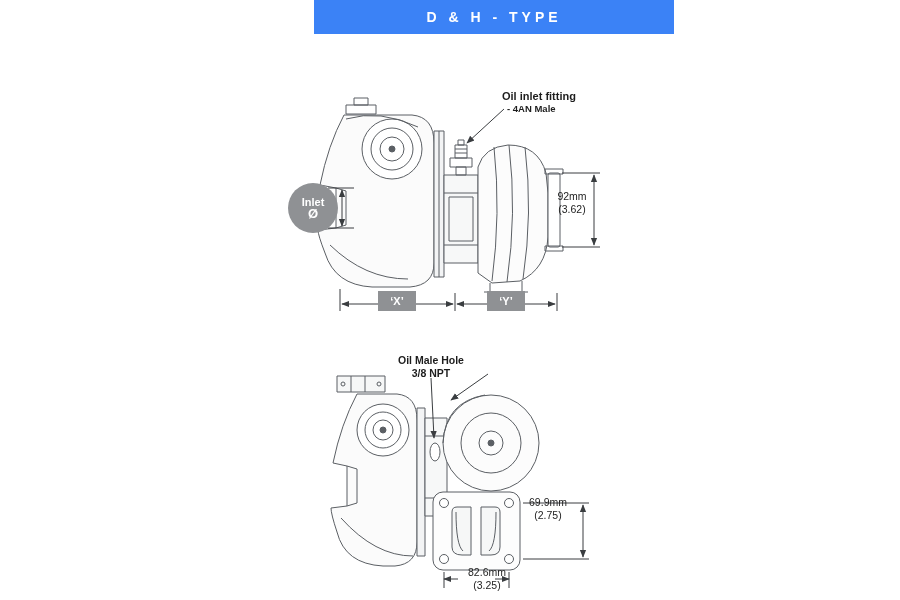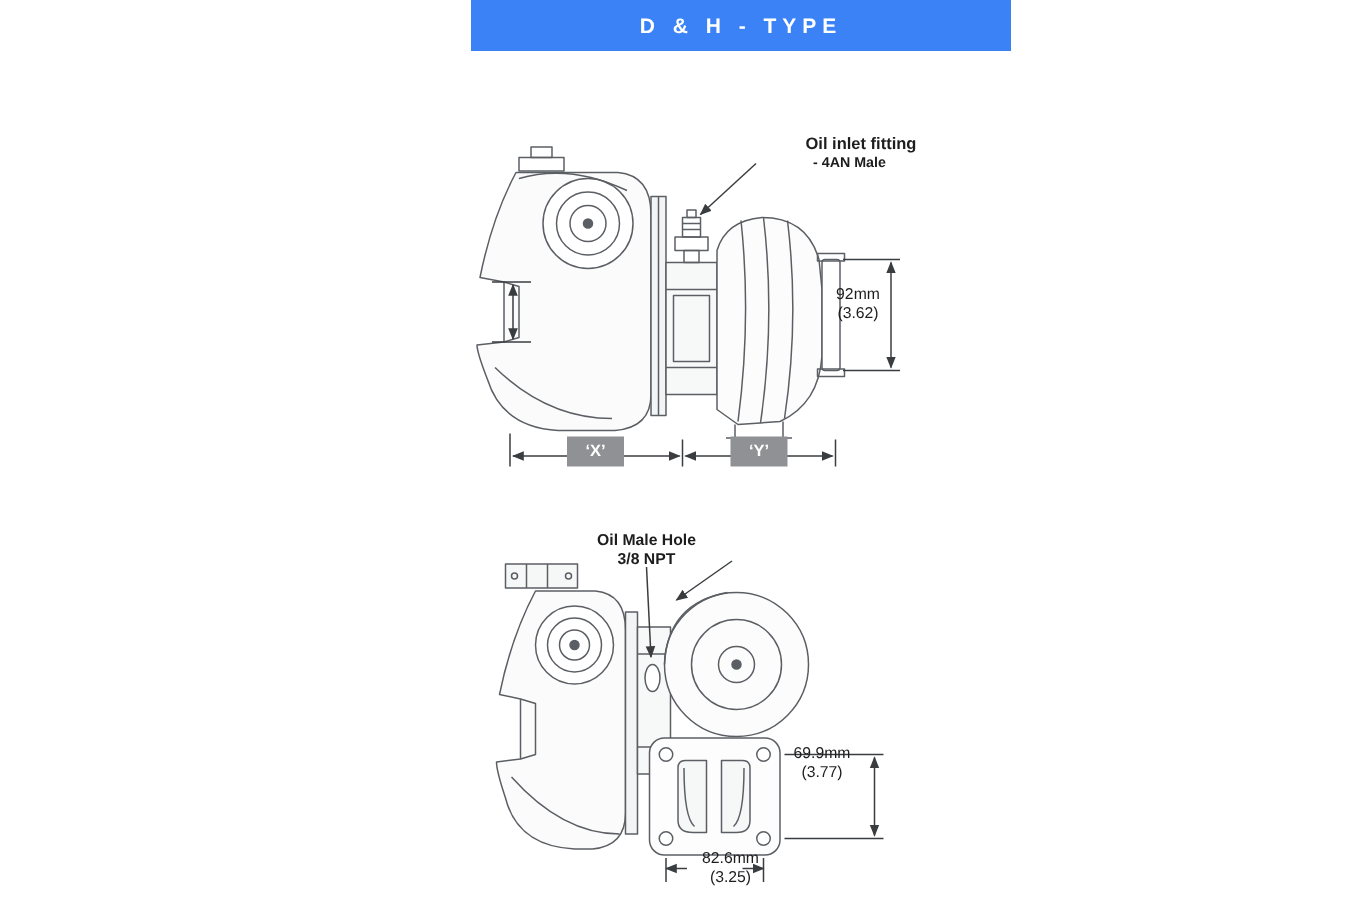--- a/index.html
+++ b/index.html
@@ -89,25 +89,29 @@
       <line x1="314" y1="90" x2="314" y2="160" marker-start="url(#arrA)" marker-end="url(#arrA)"></line>
       <line x1="60" y1="204" x2="60" y2="226"></line>
       <line x1="175" y1="208" x2="175" y2="226"></line>
       <line x1="277" y1="208" x2="277" y2="226"></line>
       <line x1="62" y1="219" x2="173" y2="219" marker-start="url(#arrA)" marker-end="url(#arrA)"></line>
       <line x1="177" y1="219" x2="275" y2="219" marker-start="url(#arrA)" marker-end="url(#arrA)"></line>
       <line x1="224" y1="24" x2="187" y2="58" marker-end="url(#arrA)"></line>
     </g>
   </svg>
 
-  <div class="callout" style="left:502px;top:90px;width:115px;margin-left:35px;">
+  <div class="callout" style="left:502px;top:90px;width:115px;">
     <div class="co-l1">Oil inlet fitting</div>
     <div class="co-sub">- 4AN Male</div>
   </div>
 
+  <div class="badge-circle" style="background: rgb(143, 145, 148);">
+    <span>Inlet</span>
+    <span class="dia">Ø</span>
+  </div>
 
   <div class="dim-text" style="left:552px;top:190px;width:40px;">
     <div>92mm</div>
     <div>(3.62)</div>
   </div>
 
   <div class="dim-box" style="left: 378px; top: 291px; background: rgb(143, 145, 148);">
     <span>‘X’</span>
   </div>
   <div class="dim-box" style="left: 487px; top: 291px; background: rgb(143, 145, 148);">
@@ -177,21 +181,21 @@
   </svg>
 
   <div class="callout ctr" style="left:390px;top:354px;width:82px;">
     <div>Oil Male Hole</div>
     <div>3/8 NPT</div>
   </div>
 
 
   <div class="dim-text" style="left:524px;top:496px;width:48px;">
     <div>69.9mm</div>
-    <div>(3.77)</div>
+    <div>(2.75)</div>
   </div>
 
   <div class="dim-text" style="left:445px;top:566px;width:84px;">
     <div>82.6mm</div>
     <div>(3.25)</div>
   </div>
 
 </div>
 
 </body></html>

